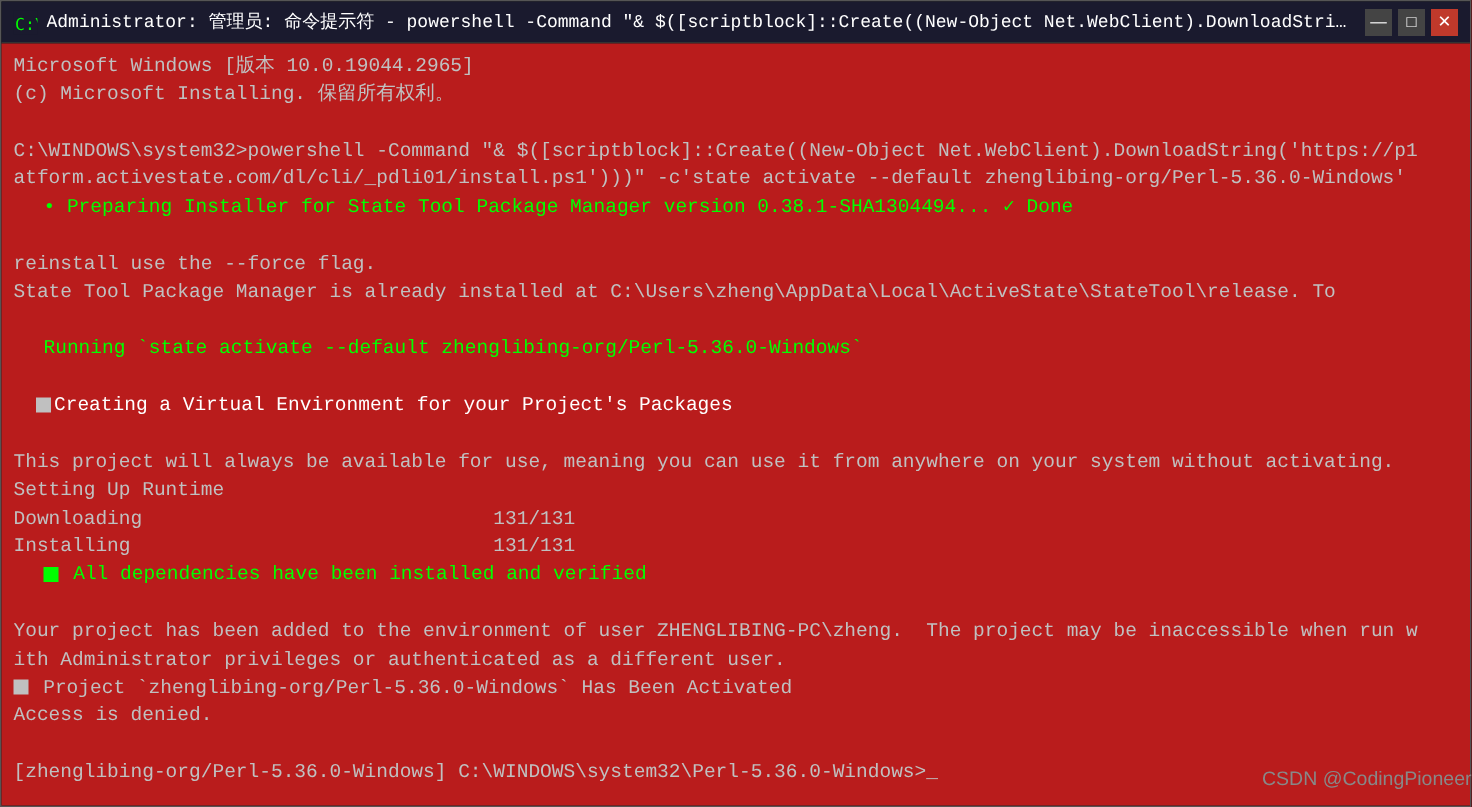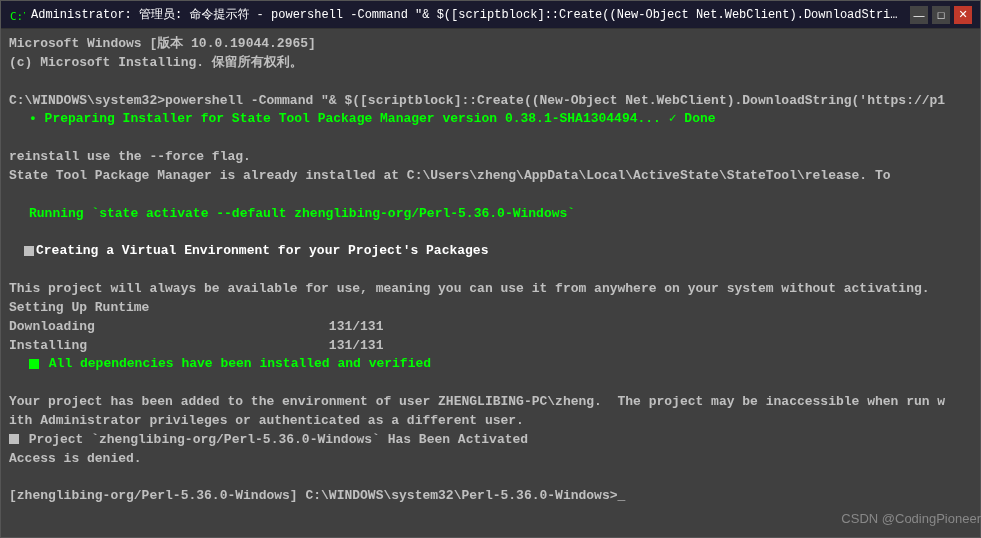--- a/index.html
+++ b/index.html
@@ -63,26 +63,25 @@
       cursor: pointer;
       display: flex;
       align-items: center;
       justify-content: center;
     }
 
     .title-bar-btn.close { background: #c0392b; }
 
     .terminal {
       flex: 1;
-      background: #404040;
+      background: #b91c1c;
       color: #c0c0c0;
       padding: 6px 8px;
       overflow: hidden;
       line-height: 1.45;
-      font-weight: bold;
     }
 
     .line { white-space: pre; display: block; }
     .green { color: #00ff00; margin-left: 20px; }
     .white { color: #ffffff; margin-left: 15px; }
     .gray { color: #c0c0c0; }
 
     .watermark {
       position: absolute;
       bottom: 12px;
@@ -109,20 +108,21 @@
       <button class="title-bar-btn close">✕</button>
     </div>
   </div>
 
   <div class="terminal">
 
     <span class="line gray">Microsoft Windows [版本 10.0.19044.2965]</span>
     <span class="line gray">(c) Microsoft Installing. 保留所有权利。</span>
     <span class="line">&nbsp;</span>
     <span class="line gray">C:\WINDOWS\system32&gt;powershell -Command "&amp; $([scriptblock]::Create((New-Object Net.WebClient).DownloadString('https://p1</span>
+    <span class="line gray">atform.activestate.com/dl/cli/_pdli01/install.ps1')))" -c'state activate --default zhenglibing-org/Perl-5.36.0-Windows'</span>
     <span class="line green">• Preparing Installer for State Tool Package Manager version 0.38.1-SHA1304494... ✓ Done</span>
     <span class="line">&nbsp;</span>
     <span class="line gray">reinstall use the --force flag.</span>
     <span class="line gray">State Tool Package Manager is already installed at C:\Users\zheng\AppData\Local\ActiveState\StateTool\release. To</span>
     <span class="line">&nbsp;</span>
     <span class="line green">Running `state activate --default zhenglibing-org/Perl-5.36.0-Windows`</span>
     <span class="line">&nbsp;</span>
     <span class="line white"><span style="display:inline-block;width:10px;height:10px;background:#c0c0c0;vertical-align:middle;margin-right:2px;"></span>Creating a Virtual Environment for your Project's Packages</span>
     <span class="line">&nbsp;</span>
     <span class="line gray">This project will always be available for use, meaning you can use it from anywhere on your system without activating.</span>

